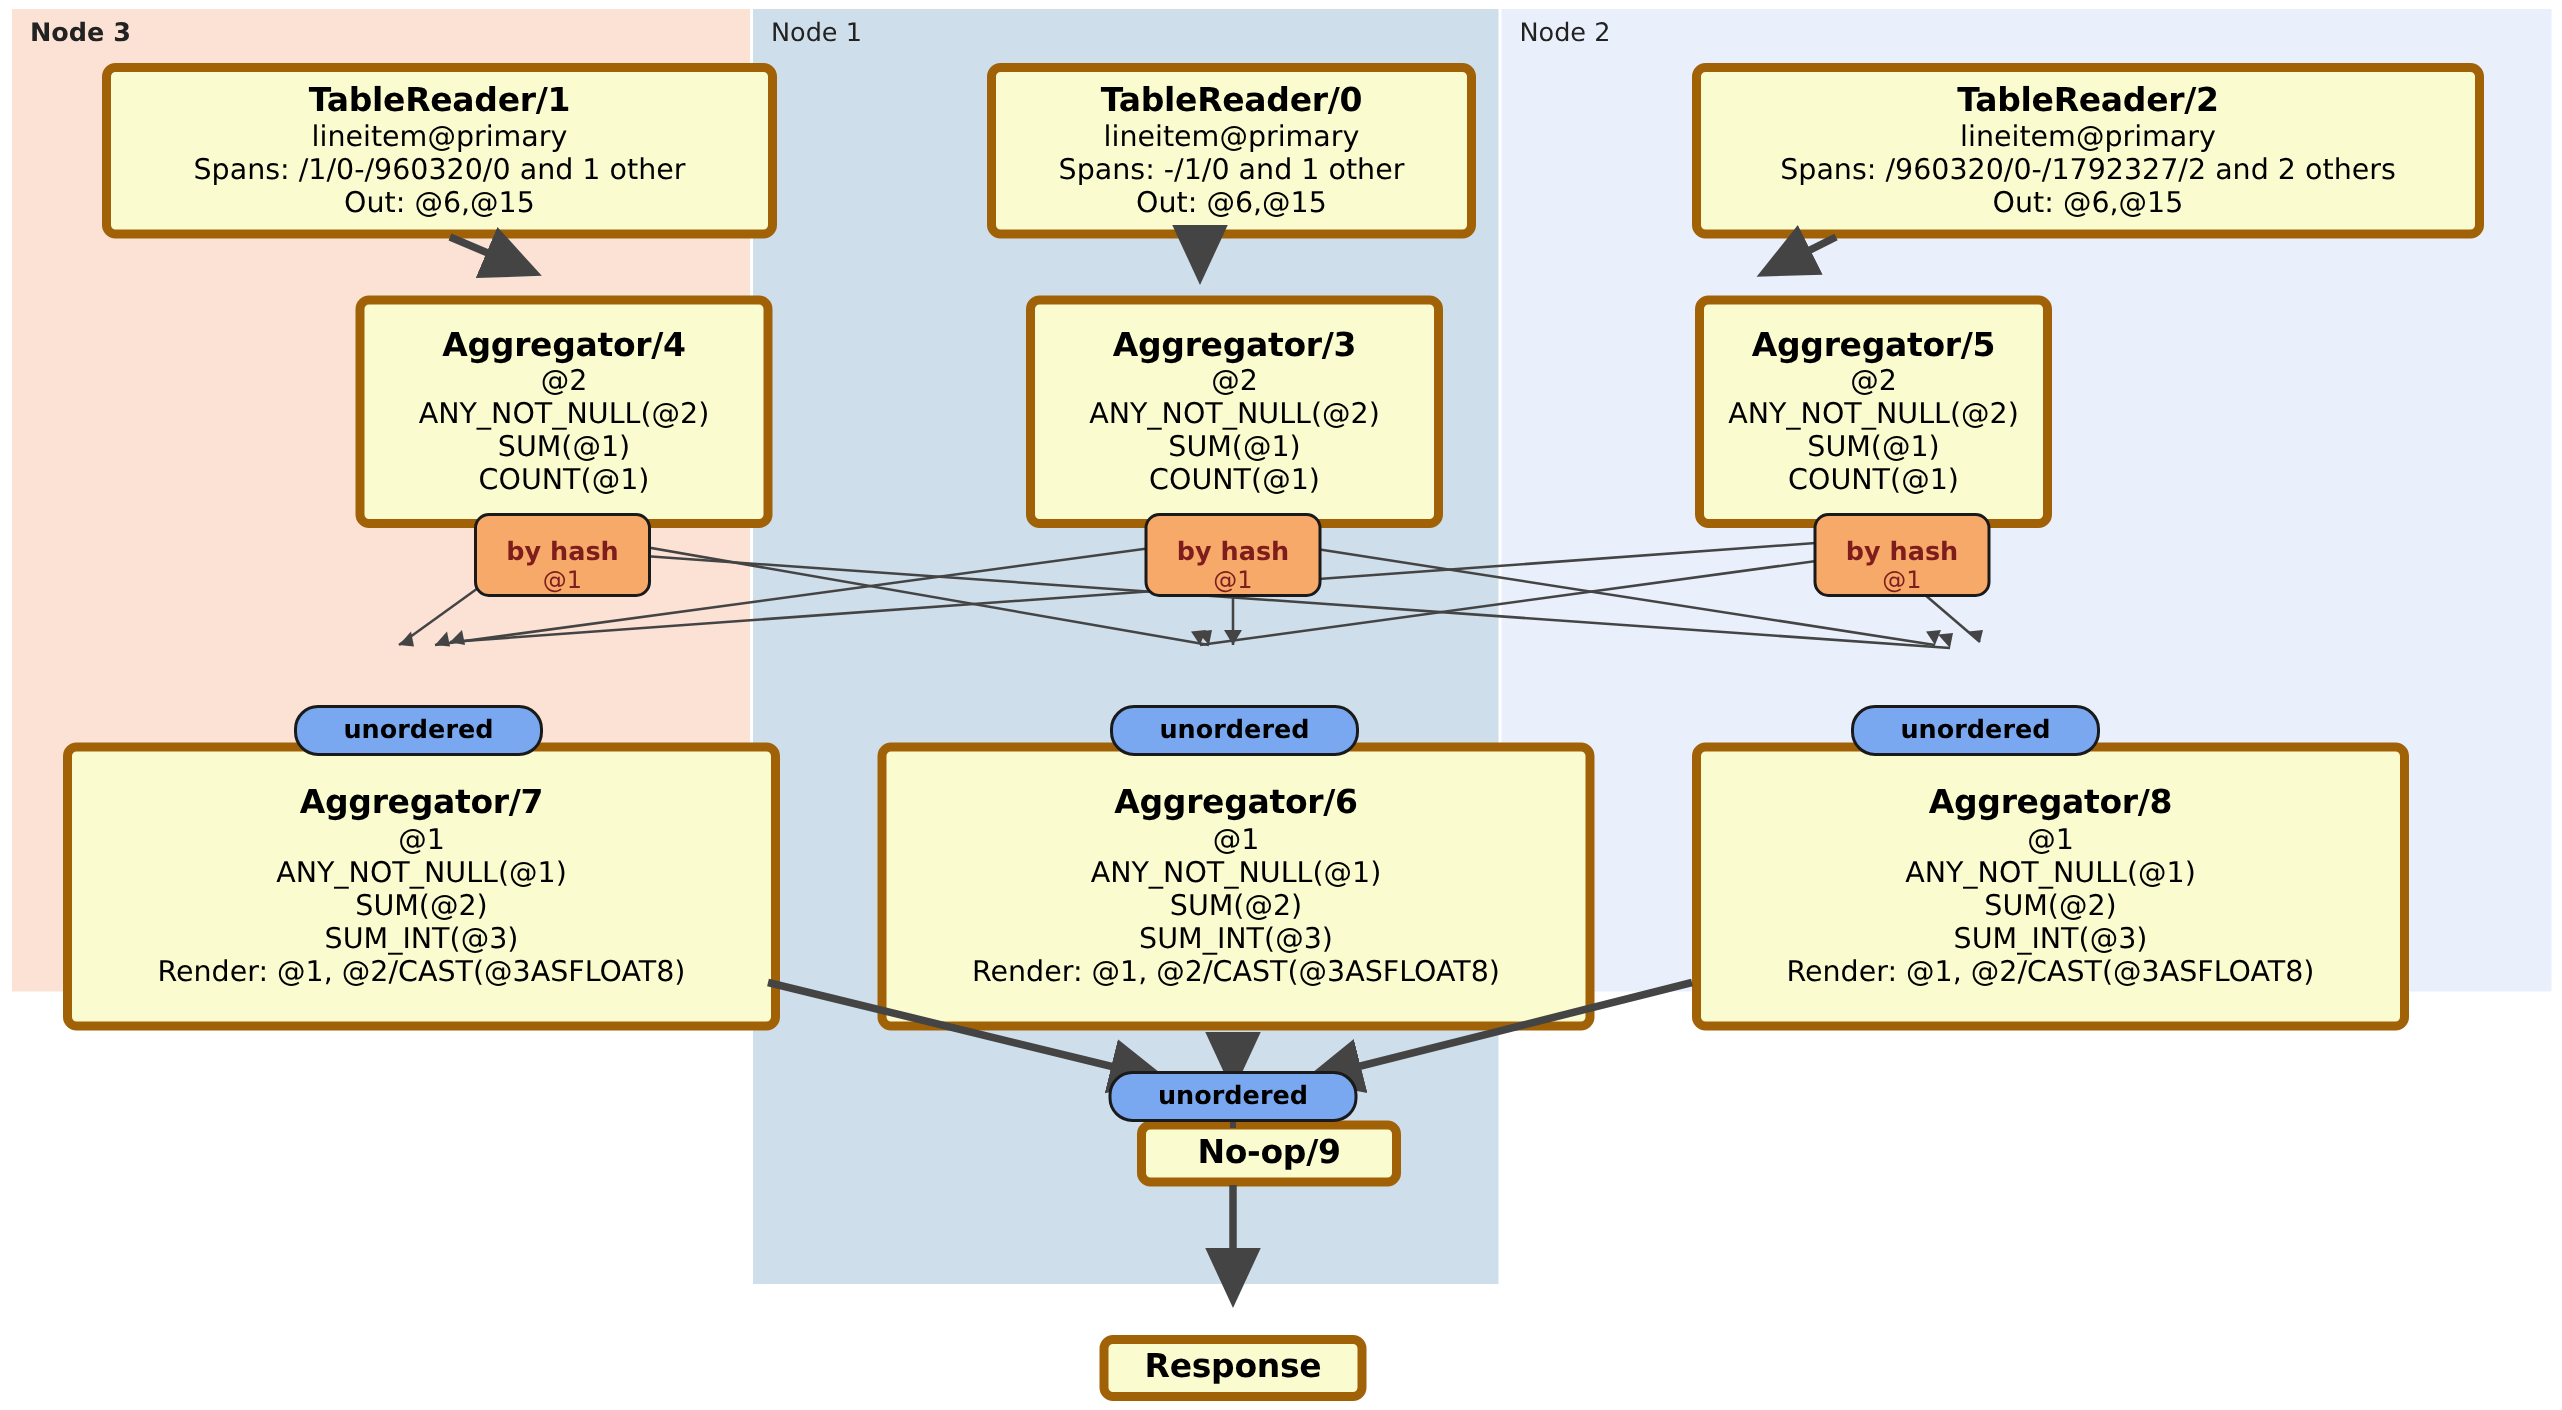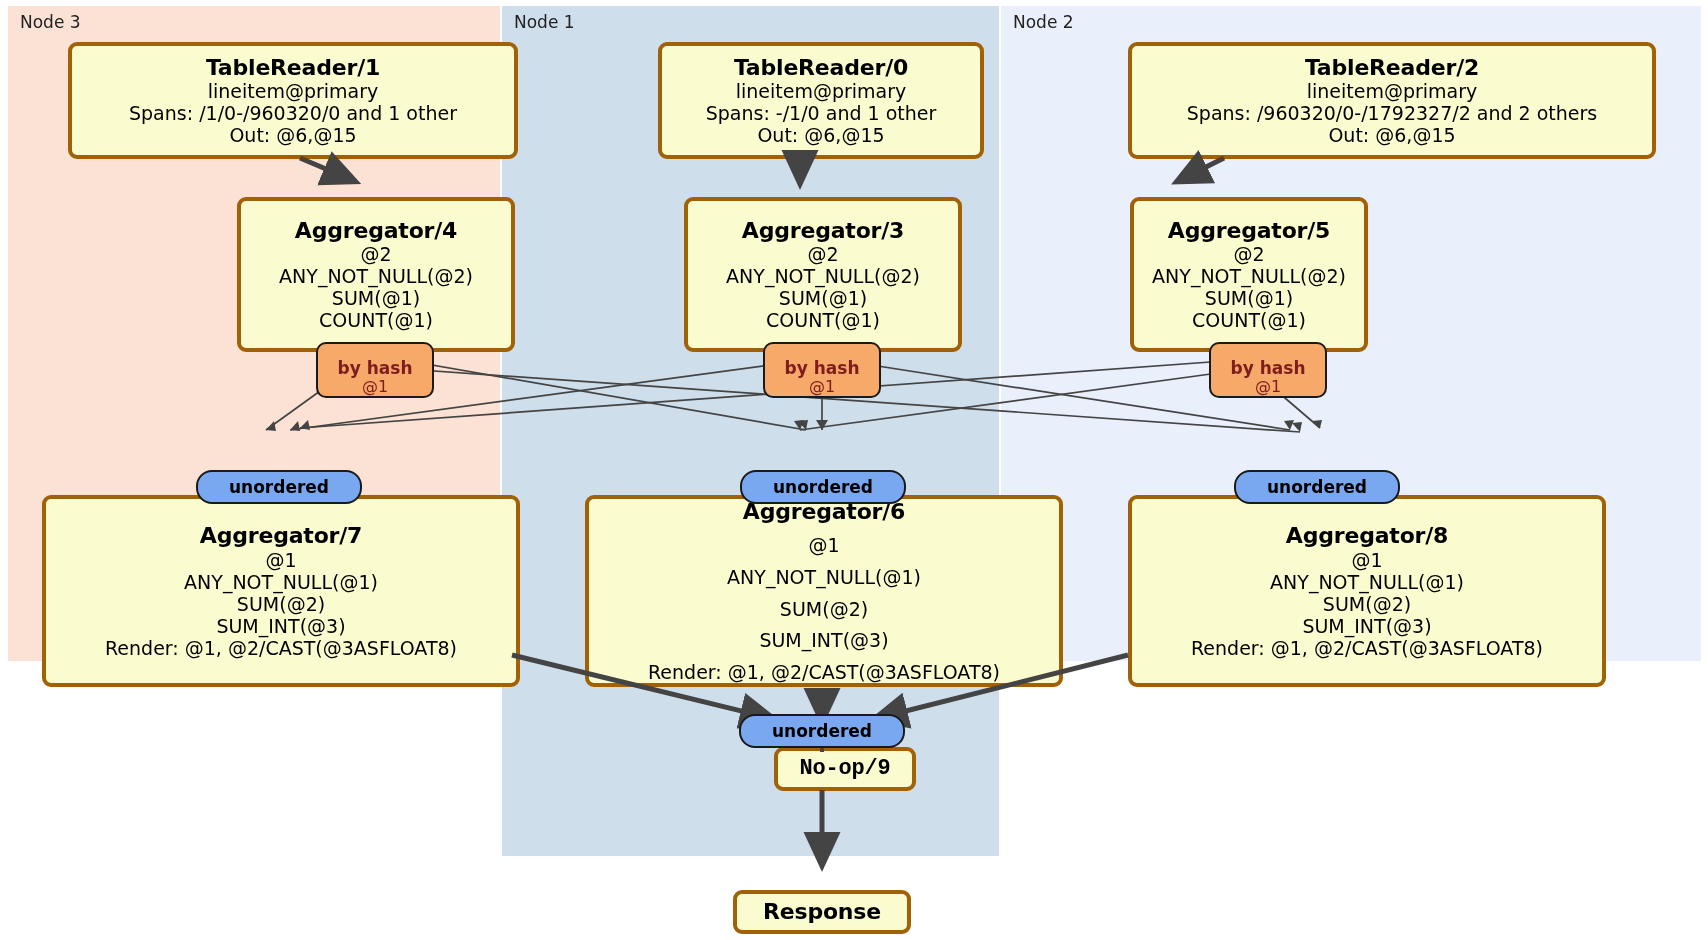--- a/index.html
+++ b/index.html
@@ -4,21 +4,21 @@
 <style>
   html,body{margin:0;padding:0;background:#ffffff;}
   body{font-family:"DejaVu Sans","Liberation Sans",sans-serif;}
   #stage{position:relative;width:1708px;height:940px;overflow:hidden;background:#ffffff;}
 
   .node-panel{position:absolute;box-sizing:border-box;}
   .node-label{position:absolute;font-size:17px;color:#222;line-height:1;white-space:nowrap;}
 
   .box{
     position:absolute;box-sizing:border-box;
-    background:#fbfbd0;border:4px solid #a16207;border-radius:9px;
+    background:#fbfbd0;border:6px solid #a16207;border-radius:9px;
     text-align:center;color:#000;
     display:flex;flex-direction:column;justify-content:center;align-items:center;
     z-index:6;
   }
   .box .ttl{font-weight:bold;font-size:22px;line-height:1.16;letter-spacing:-0.2px;}
   .box .ln{font-size:19px;line-height:1.16;white-space:nowrap;}
 
   .router{
     position:absolute;box-sizing:border-box;
     background:#f6a969;border:2px solid #1a1a1a;border-radius:10px;
@@ -43,21 +43,21 @@
 
 <div id="stage">
 
   <div class="node-panel" style="left:8px;top:6px;width:492px;height:655px;background:#fbe2d5;">
   </div>
   <div class="node-panel" style="left:502px;top:6px;width:497px;height:850px;background:#cfdeeb;">
   </div>
   <div class="node-panel" style="left:1001px;top:6px;width:700px;height:655px;background:#eaf0fb;">
   </div>
 
-  <div class="node-label" style="left:20px;top:14px;">Node 3</div>
+  <div class="node-label" style="left:20px;top:14px;font-weight:bold;">Node 3</div>
   <div class="node-label" style="left:514px;top:14px;">Node 1</div>
   <div class="node-label" style="left:1013px;top:14px;">Node 2</div>
 
   <svg class="edges">
     <g stroke="#444444" stroke-width="1.7" fill="none">
 
       <line x1="352" y1="368" x2="266" y2="430"></line>
       <line x1="392" y1="358" x2="806" y2="430"></line>
       <line x1="392" y1="368" x2="1300" y2="432"></line>
 
@@ -170,41 +170,41 @@
 
   <div class="box" style="left:42px;top:495px;width:478px;height:192px;">
     <div class="ttl">Aggregator/7</div>
     <div class="ln">@1</div>
     <div class="ln">ANY_NOT_NULL(@1)</div>
     <div class="ln">SUM(@2)</div>
     <div class="ln">SUM_INT(@3)</div>
     <div class="ln">Render: @1, @2/CAST(@3ASFLOAT8)</div>
   </div>
 
-  <div class="box" style="left:585px;top:495px;width:478px;height:192px;justify-content:space-between;">
+  <div class="box" style="left:585px;top:495px;width:478px;height:192px;">
     <div class="ttl">Aggregator/6</div>
     <div class="ln">@1</div>
     <div class="ln">ANY_NOT_NULL(@1)</div>
     <div class="ln">SUM(@2)</div>
     <div class="ln">SUM_INT(@3)</div>
     <div class="ln">Render: @1, @2/CAST(@3ASFLOAT8)</div>
   </div>
 
   <div class="box" style="left:1128px;top:495px;width:478px;height:192px;">
     <div class="ttl">Aggregator/8</div>
     <div class="ln">@1</div>
     <div class="ln">ANY_NOT_NULL(@1)</div>
     <div class="ln">SUM(@2)</div>
     <div class="ln">SUM_INT(@3)</div>
     <div class="ln">Render: @1, @2/CAST(@3ASFLOAT8)</div>
   </div>
 
   <div class="recv" style="left:739px;top:714px;width:166px;height:34px;">unordered</div>
 
-  <div class="box" style="left:774px;top:747px;width:142px;height:44px;font-family:Liberation Mono, monospace;">
+  <div class="box" style="left:758px;top:747px;width:176px;height:44px;">
     <div class="ttl">No-op/9</div>
   </div>
 
   <div class="box" style="left:733px;top:862px;width:178px;height:44px;margin-top:28px;">
     <div class="ttl">Response</div>
   </div>
 
 </div>
 
 </body></html>

